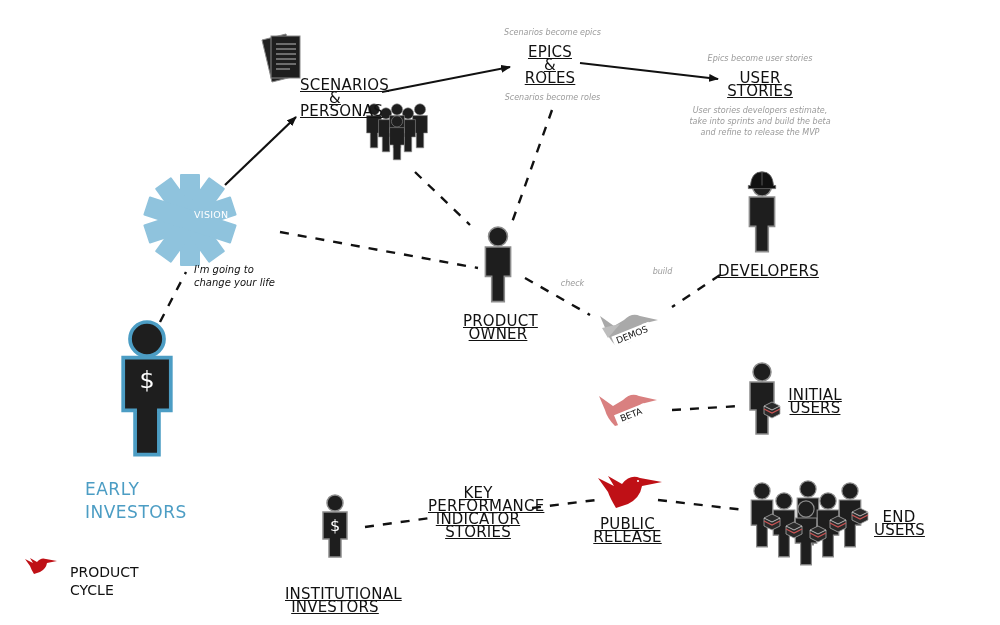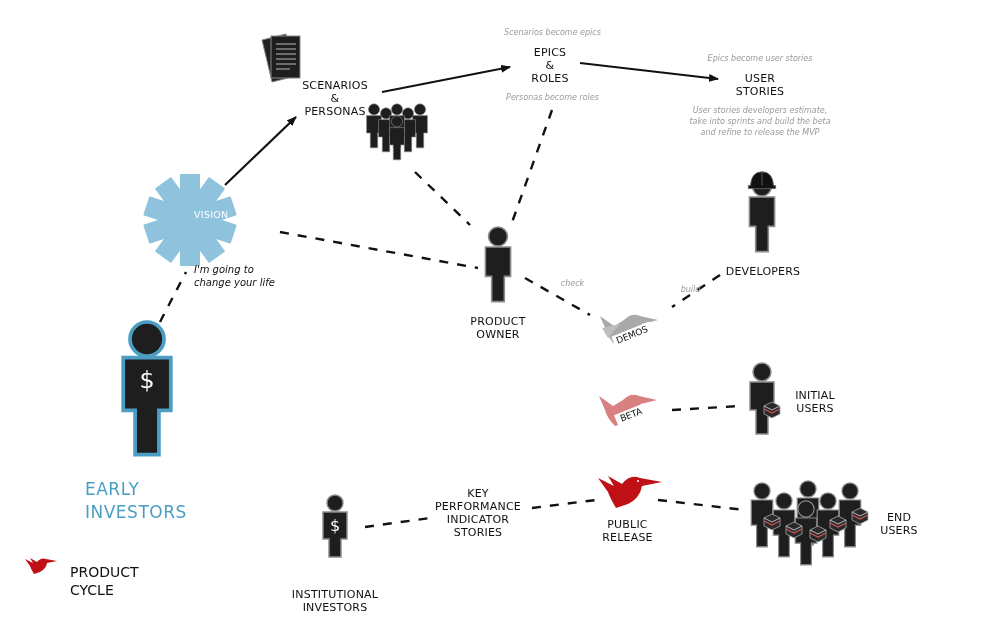--- a/index.html
+++ b/index.html
@@ -1,20 +1,20 @@
 <!DOCTYPE html>
 <html><head>
 <meta charset="utf-8">
 <style>
   html, body { margin: 0; padding: 0; background: #ffffff; }
   body { width: 1000px; height: 625px; position: relative; overflow: hidden;
          font-family: "DejaVu Sans", sans-serif; color: #1a1a1a; }
   svg.canvas { position: absolute; left: 0; top: 0; width: 1000px; height: 625px; }
-  .lbl { position: absolute; text-align: center; font-size: 11px; line-height: 13px;
-         color: #111; letter-spacing: 0.2px; white-space: pre-line; }
+  .lbl { position: absolute; text-align: center; font-size: 15px; line-height: 13px;
+         color: #111; letter-spacing: 0.2px; white-space: pre-line; text-decoration: underline; }
   .note { position: absolute; text-align: center; font-size: 8px; line-height: 11px;
           color: #9a9a9a; font-style: italic; white-space: pre-line; }
   .early { position: absolute; text-align: left; font-size: 17px; line-height: 23px;
            color: #4c9dc4; letter-spacing: 0.5px; white-space: pre-line; }
   .vision-title { position: absolute; font-size: 9.5px; color: #ffffff; letter-spacing: 0.3px; }
   .vision-sub { position: absolute; font-size: 10px; line-height: 13px; font-style: italic;
                 color: #111; white-space: pre-line; margin-top: 35px; }
   .legend { position: absolute; font-size: 14px; line-height: 18px; color: #111; white-space: pre-line; }
 </style>
 </head>
@@ -190,35 +190,35 @@
 </svg>
 
 <div class="lbl" style="left:300px; top:79px; width:70px;">SCENARIOS
 &amp;
 PERSONAS</div>
 
 <div class="note" style="left:480px; top:27px; width:145px;">Scenarios become epics</div>
 <div class="lbl" style="left:515px; top:46px; width:70px;">EPICS
 &amp;
 ROLES</div>
-<div class="note" style="left:480px; top:92px; width:145px;">Personas become roles</div>
+<div class="note" style="left:480px; top:92px; width:145px;">Scenarios become roles</div>
 
 <div class="note" style="left:680px; top:53px; width:160px;">Epics become user stories</div>
 <div class="lbl" style="left:725px; top:72px; width:70px;">USER
 STORIES</div>
 <div class="note" style="left:670px; top:105px; width:180px;">User stories developers estimate,
 take into sprints and build the beta
 and refine to release the MVP</div>
 
 <div class="vision-title" style="left:194px; top:209px;">VISION</div>
 <div class="vision-sub" style="left:194px; top:228px;">I'm going to
 change your life</div>
 
 <div class="note" style="left:550px; top:278px; width:45px;">check</div>
-<div class="note" style="left:668px; top:266px; width:45px;margin-top:18px;">build</div>
+<div class="note" style="left:640px; top:266px; width:45px;">build</div>
 
 <div class="lbl" style="left:463px; top:315px; width:70px;">PRODUCT
 OWNER</div>
 <div class="lbl" style="left:718px; top:265px; width:90px;">DEVELOPERS</div>
 <div class="lbl" style="left:785px; top:389px; width:60px;">INITIAL
 USERS</div>
 <div class="lbl" style="left:590px; top:518px; width:75px;">PUBLIC
 RELEASE</div>
 <div class="lbl" style="left:874px; top:511px; width:50px;">END
 USERS</div>

